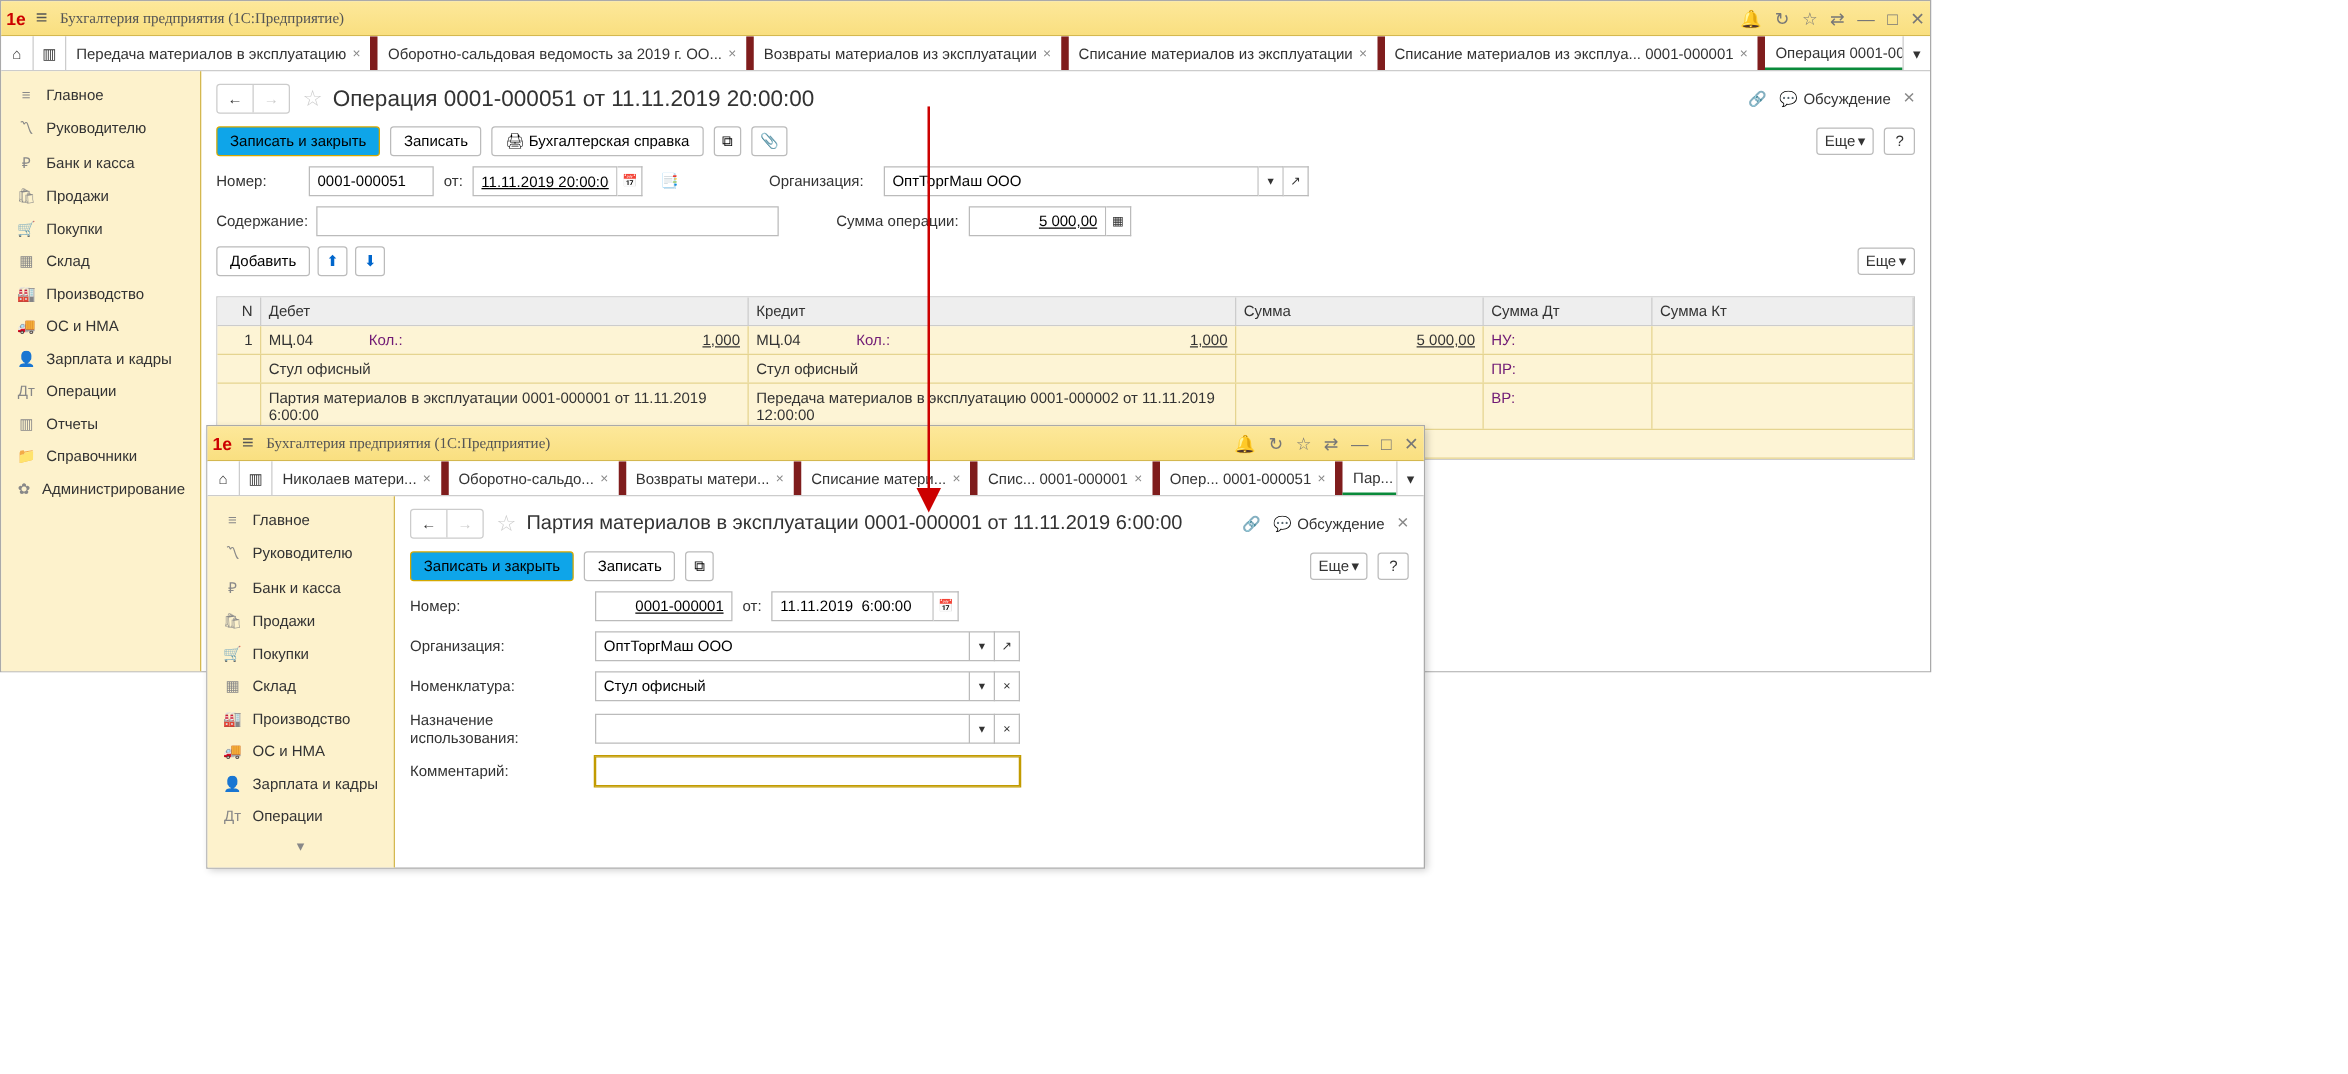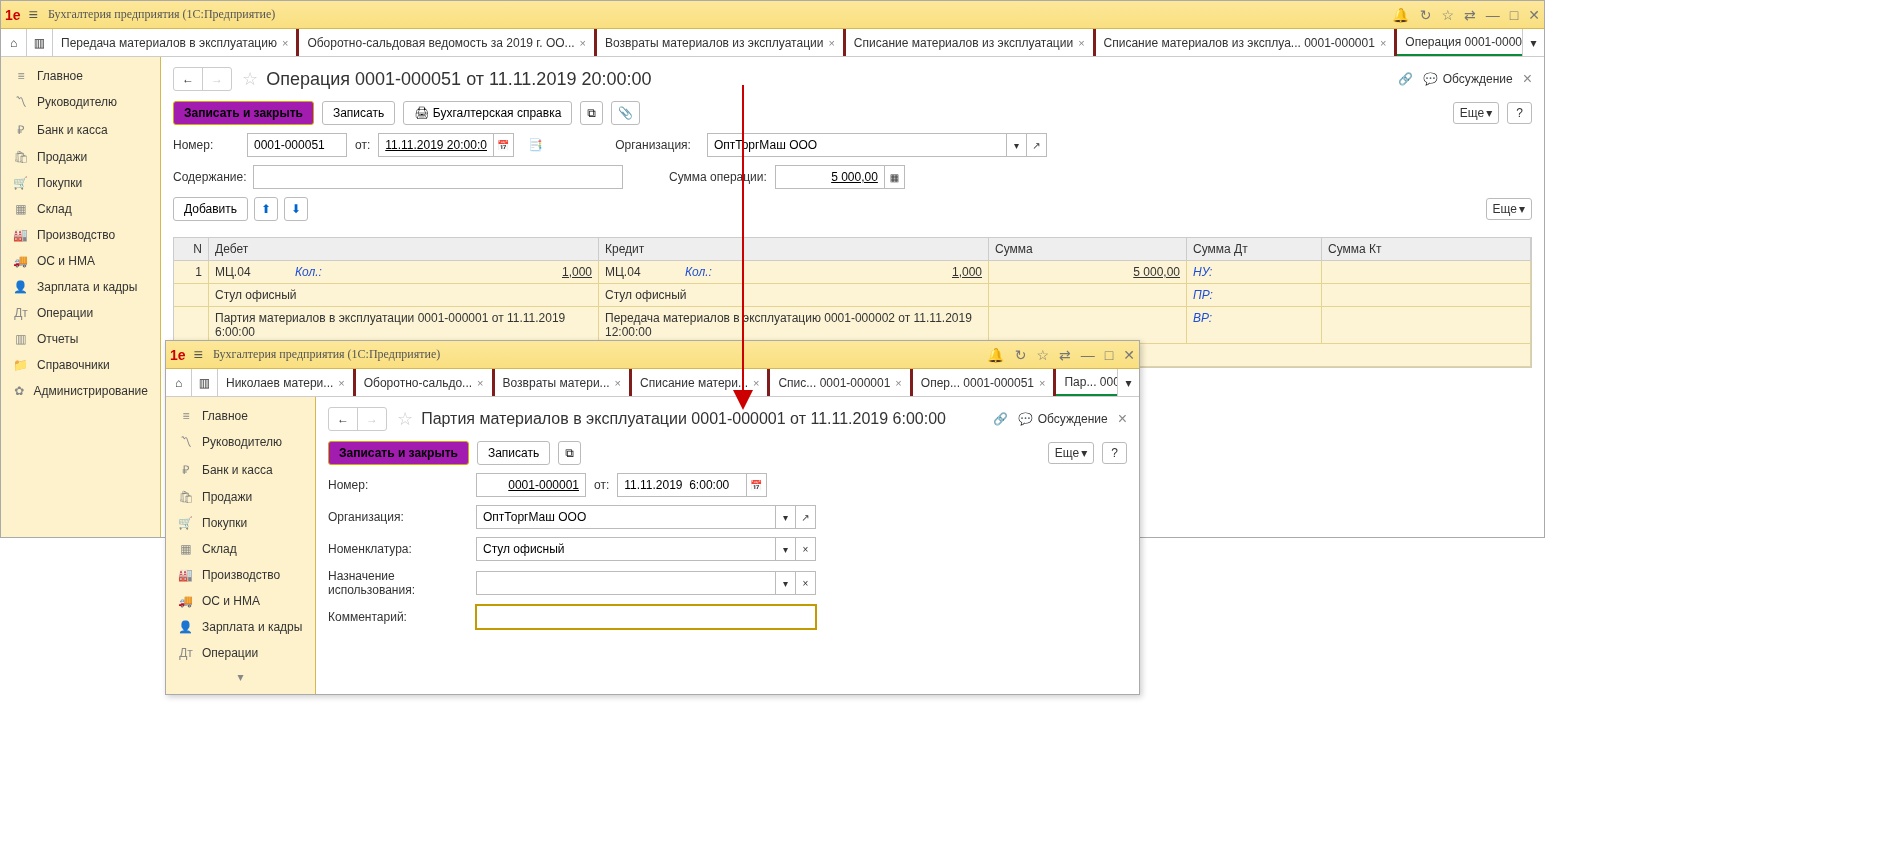--- a/index.html
+++ b/index.html
@@ -7,60 +7,60 @@
 .window { border: 1px solid #aaa; background: #fff; position: relative; }
 .titlebar { background: linear-gradient(#fde89a, #f9df80); height: 28px; display: flex; align-items: center; padding: 0 4px; border-bottom: 1px solid #d4b850; }
 .titlebar .logo { color: #c00; font-weight: bold; font-size: 14px; margin-right: 8px; }
 .titlebar .menu-icon { margin-right: 10px; font-size: 16px; color: #555; }
 .titlebar .title { color: #555; font-family: Liberation Serif, serif; }
 .titlebar .right-icons { margin-left: auto; display: flex; gap: 10px; align-items: center; }
 .titlebar .right-icons span { color: #777; font-size: 14px; cursor: pointer; }
 .tabrow { height: 28px; background: #fff; border-bottom: 1px solid #ccc; display: flex; align-items: stretch; }
 .tabrow .home-btn, .tabrow .panel-btn { width: 26px; display: flex; align-items: center; justify-content: center; border-right: 1px solid #ccc; cursor: pointer; }
 .tabs { display: flex; overflow: hidden; flex: 1; }
-.tab { padding: 0 8px; display: flex; align-items: center; gap: 5px; border-right: 3px solid #7f1d1d; cursor: pointer; white-space: nowrap; font-size: 12px; }
+.tab { padding: 0 8px; display: flex; align-items: center; gap: 5px; border-right: 6px solid #7f1d1d; cursor: pointer; white-space: nowrap; font-size: 12px; }
 .tab.active { border-bottom: 2px solid #0a8a3a; }
 .tab .close { color: #888; font-size: 11px; }
 .tab-drop { width: 22px; display: flex; align-items: center; justify-content: center; border-left: 1px solid #ccc; cursor: pointer; }
 .body-row { display: flex; }
 .sidebar { width: 160px; background: #fdf2cc; border-right: 1px solid #d4b850; padding: 6px 0; }
 .sidebar-item { padding: 6px 12px; display: flex; align-items: center; gap: 8px; cursor: pointer; color: #333; }
 .sidebar-item .icon { width: 16px; text-align: center; color: #888; }
 .content { flex: 1; padding: 10px 12px; position: relative; }
 .doc-header { display: flex; align-items: center; margin-bottom: 10px; }
 .nav-btns { display: flex; border: 1px solid #ccc; border-radius: 3px; margin-right: 10px; }
 .nav-btns span { padding: 4px 8px; cursor: pointer; }
 .nav-btns span:first-child { border-right: 1px solid #ccc; }
 .star { color: #ccc; font-size: 18px; margin-right: 8px; }
 .doc-title { font-size: 18px; color: #333; }
 .doc-header .right { margin-left: auto; display: flex; align-items: center; gap: 10px; }
 .toolbar { display: flex; gap: 8px; align-items: center; margin-bottom: 8px; }
 .btn { border: 1px solid #bbb; border-radius: 3px; padding: 4px 10px; background: #fff; cursor: pointer; font-size: 12px; }
-.btn.yellow { background: #a21caf; border-color: #d4a800; font-weight: bold; }
+.btn.yellow { background: #0ea5e9; border-color: #d4a800; font-weight: normal; }
 .btn.icon-btn { padding: 4px 6px; }
 .form-row { display: flex; align-items: center; gap: 8px; margin-bottom: 8px; }
 .form-label { font-size: 12px; color: #333; }
 .input { border: 1px solid #bbb; padding: 3px 6px; font-size: 12px; height: 24px; background:#fff; }
 .input-group { display: flex; }
 .input-group .input { border-radius: 0; }
 .input-group .input-btn { border: 1px solid #bbb; border-left: none; width: 20px; display: flex; align-items: center; justify-content: center; cursor: pointer; font-size: 10px; background:#fff; }
 .toolbar .spacer { flex: 1; }
 .table-toolbar { display: flex; gap: 6px; margin-bottom: 16px; }
 .grid { border: 1px solid #ccc; }
 .grid-head { display: flex; background: #eee; border-bottom: 1px solid #ccc; }
 .grid-head .cell { padding: 4px 6px; border-right: 1px solid #ccc; font-size: 12px; }
 .grid-row { display: flex; background: #fdf4d5; border-bottom: 1px solid #e5d490; }
 .grid-row .cell { padding: 4px 6px; border-right: 1px solid #e5d490; font-size: 12px; }
 .col-n { width: 35px; text-align: right; }
 .col-dt { width: 390px; }
 .col-kt { width: 390px; }
 .col-sum { width: 198px; }
 .col-sumdt { width: 135px; }
 .col-sumkt { flex:1; }
-.subcell { font-style: italic; color: #1d4ed8; }
+.subcell { color: #701a75; }
 .right-align { text-align: right; text-decoration: underline; }
 .grid-row.multi { flex-direction: column; }
 .grid-row.multi .line { display:flex; border-bottom: 1px solid #e5d490;}
 .grid-row.multi .line:last-child{border-bottom:none;}
 
 
 #inner-window { position: absolute; top: 340px; left: 165px; width: 975px; box-shadow: 2px 2px 6px rgba(0,0,0,0.2); background: #fff; }
 
 
 .arrow-svg { position: absolute; top: 28px; left: 570px; pointer-events: none; z-index: 10; }

